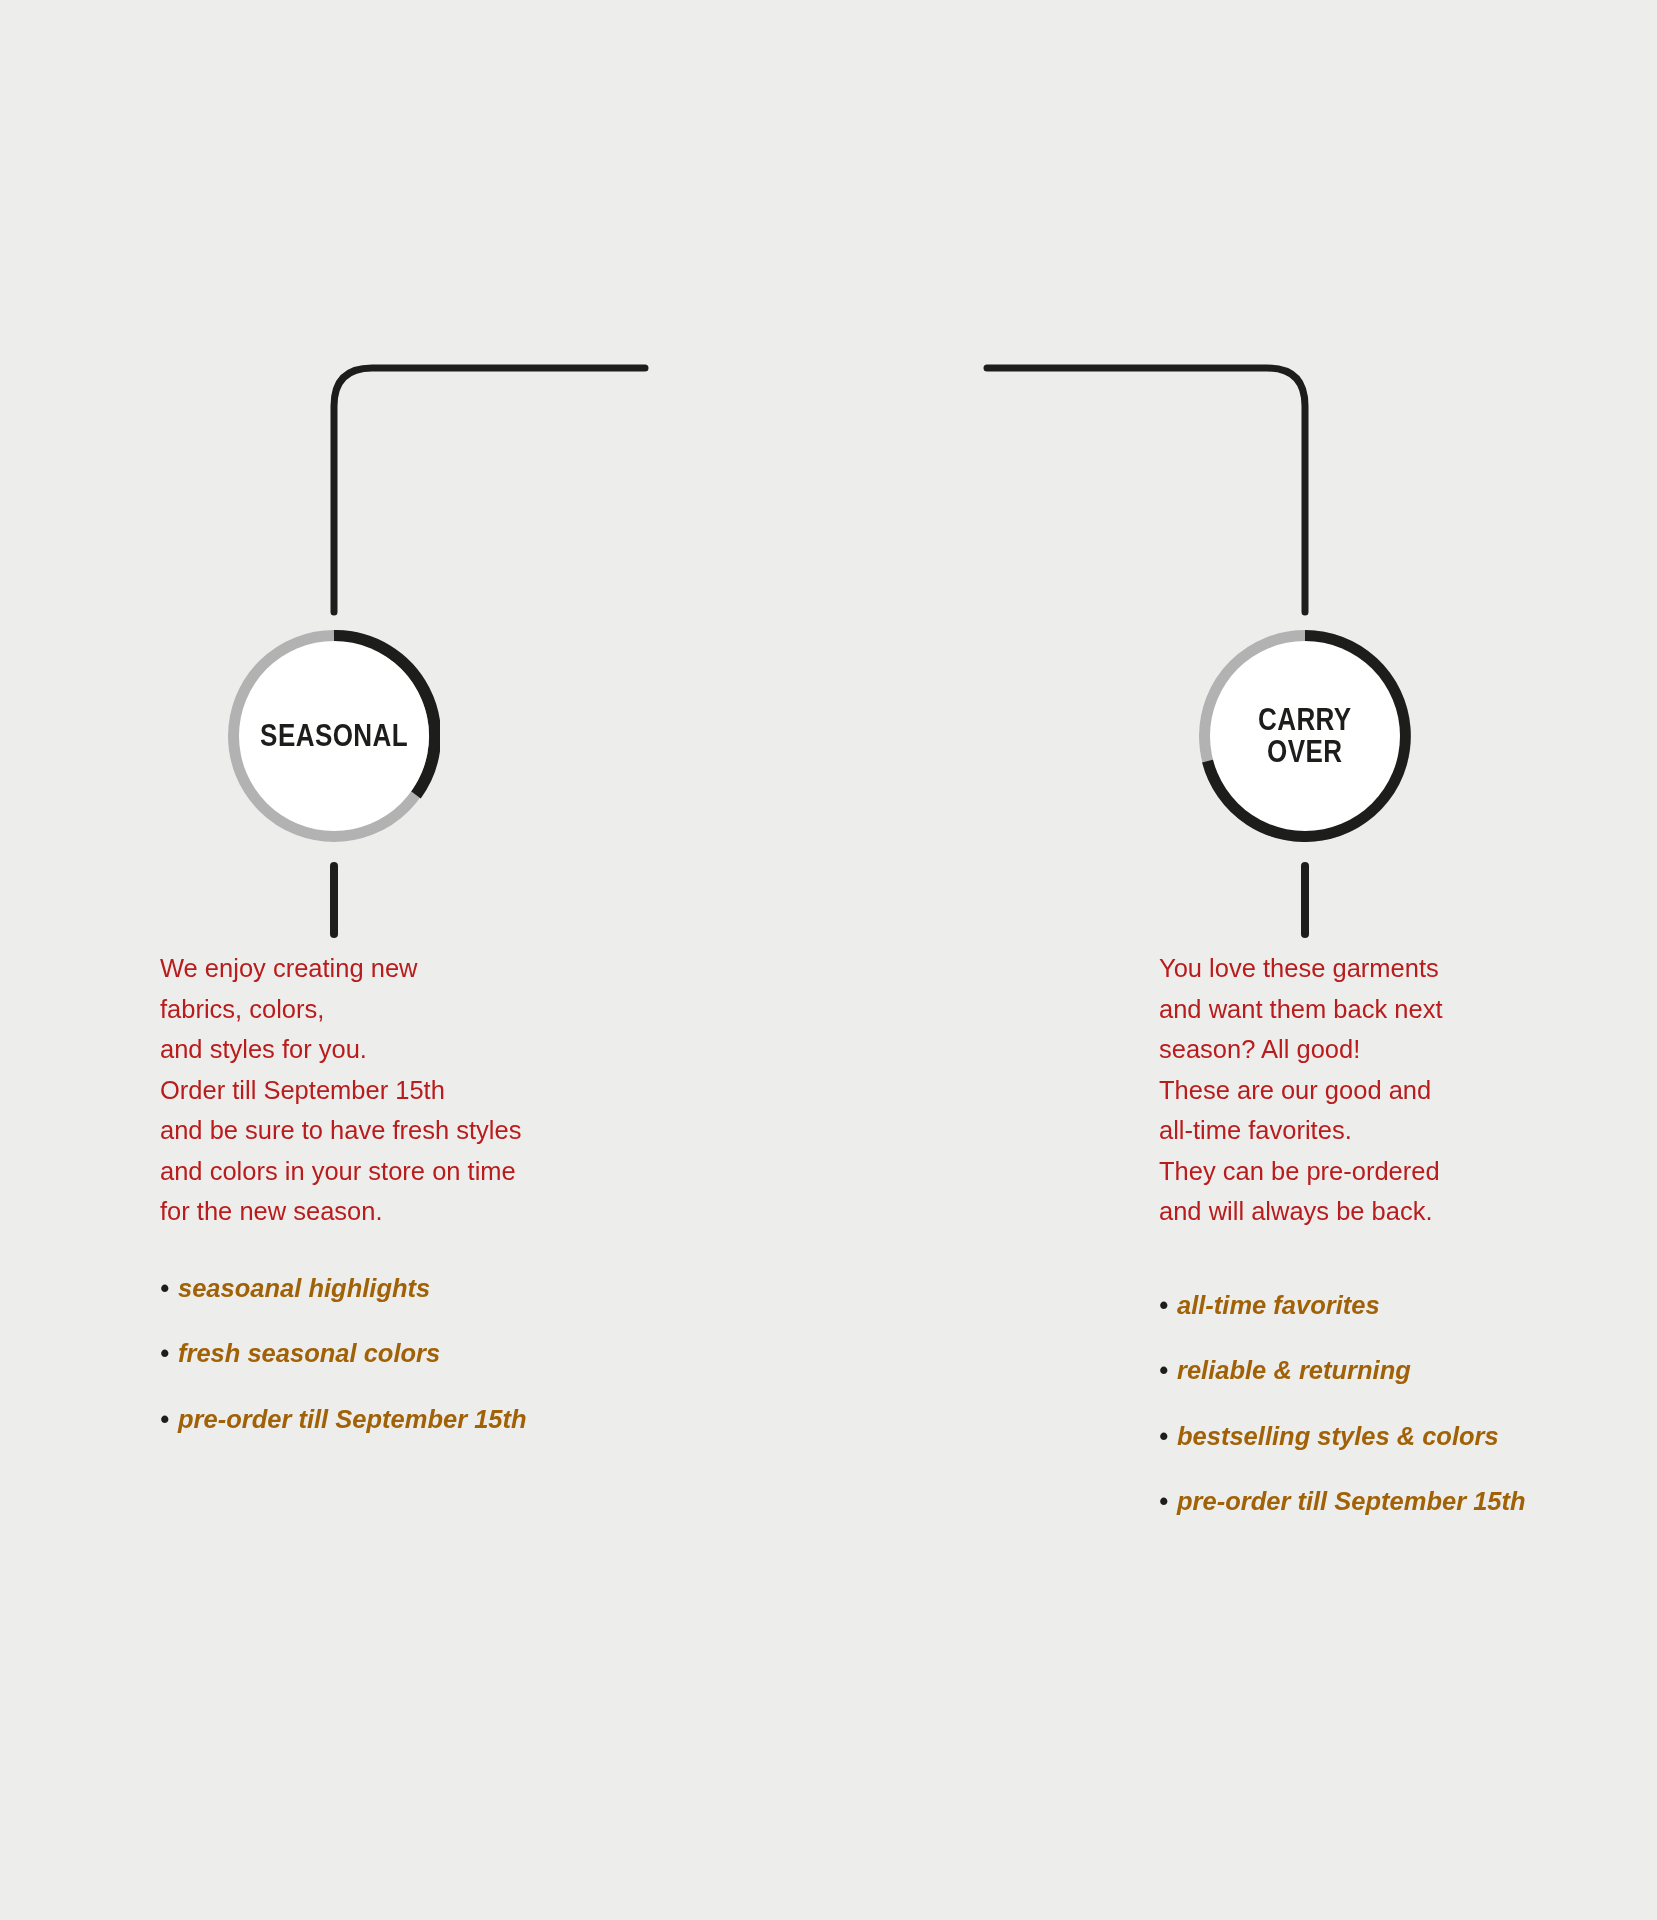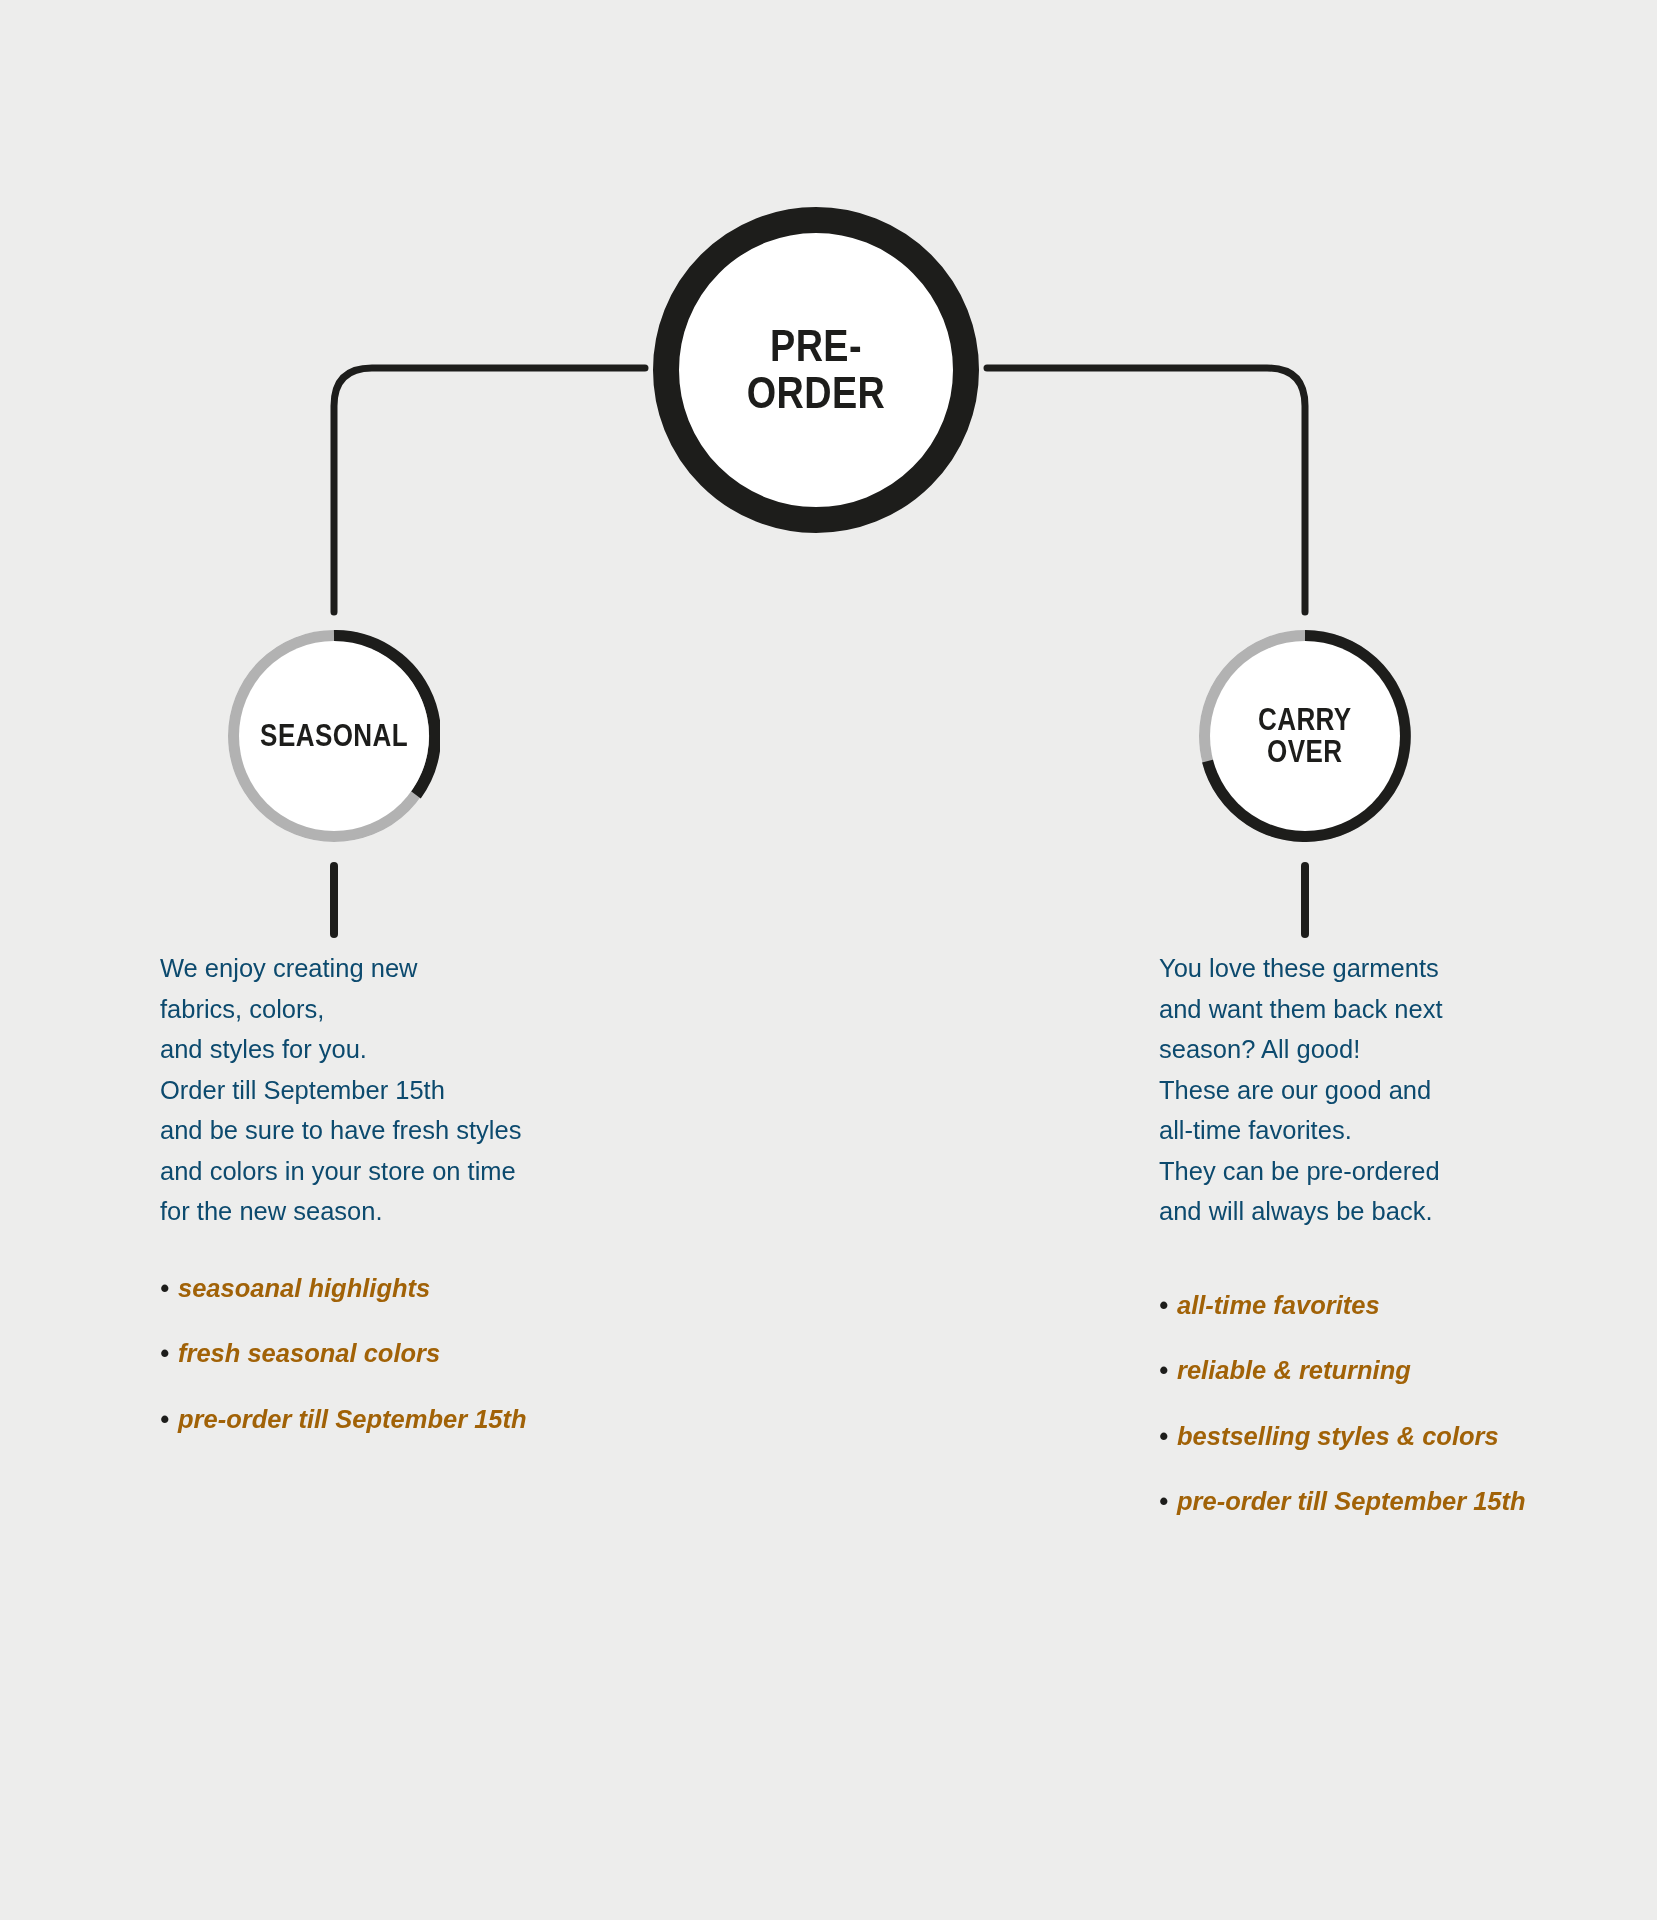--- a/index.html
+++ b/index.html
@@ -107,21 +107,21 @@
   }
   #col-left {
     left: 160px;
     width: 430px;
   }
   #col-right {
     left: 1159px;
     width: 420px;
   }
   .paragraph {
-    color: #0c4a6e;
+    color: #b91c1c;
     font-size: 25.5px;
     line-height: 40.5px;
     white-space: pre-line;
     margin: 0;
   }
   .bullets {
     list-style: none;
     margin: 0;
     padding: 0;
   }
@@ -155,23 +155,20 @@
 
     <path d="M 645 368 L 372 368 Q 334 368 334 406 L 334 612" fill="none" stroke="#1d1d1b" stroke-width="7" stroke-linecap="round"></path>
 
     <path d="M 987 368 L 1267 368 Q 1305 368 1305 406 L 1305 612" fill="none" stroke="#1d1d1b" stroke-width="7" stroke-linecap="round"></path>
 
     <path d="M 334 866 L 334 934" fill="none" stroke="#1d1d1b" stroke-width="8" stroke-linecap="round"></path>
 
     <path d="M 1305 866 L 1305 934" fill="none" stroke="#1d1d1b" stroke-width="8" stroke-linecap="round"></path>
   </svg>
 
-  <div class="node" id="node-preorder">
-    <span class="node-label">PRE-ORDER</span>
-  </div>
 
   <div class="node branch-node" id="node-seasonal">
     <svg class="ring" viewBox="0 0 212 212" xmlns="http://www.w3.org/2000/svg">
 
       <circle cx="106" cy="106" r="100" fill="none" stroke="#b2b2b2" stroke-width="12"></circle>
 
       <path d="M 106 6 A 100 100 0 0 1 187.9 164.9" fill="none" stroke="#1d1d1b" stroke-width="12"></path>
     </svg>
     <div class="inner-disc"></div>
     <span class="node-label">SEASONAL</span>

